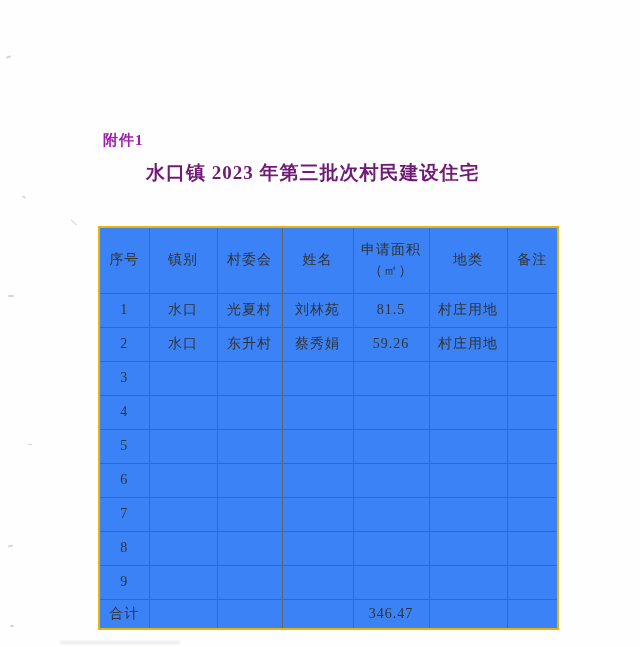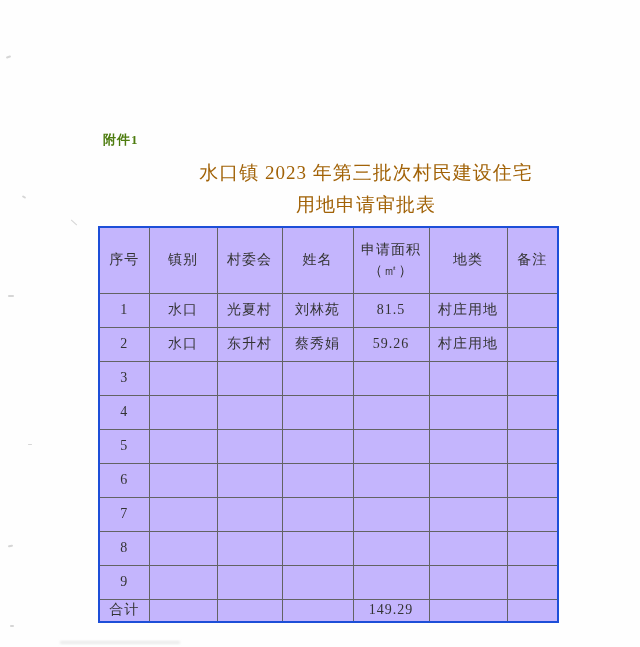--- a/index.html
+++ b/index.html
@@ -17,62 +17,62 @@
   .sheet {
     position: relative;
     width: 640px;
     height: 647px;
     background: #fefefe;
   }
   .attachment {
     position: absolute;
     left: 103px;
     top: 131px;
-    font-size: 13px;
+    font-size: 15px;
     font-weight: bold;
     letter-spacing: 1px;
-    color: #4d7c0f;
+    color: #a21caf;
   }
   .title-block {
     position: absolute;
     left: 146px;
     top: 157px;
     width: 440px;
-    text-align: center;
-    font-weight: normal;
+    text-align: left;
+    font-weight: bold;
     font-size: 19px;
     line-height: 32px;
     letter-spacing: 1px;
-    color: #a16207;
+    color: #701a75;
   }
   table.approval-table {
     position: absolute;
     left: 98px;
     top: 226px;
     width: 459px;
     border-collapse: collapse;
     table-layout: fixed;
-    border: 2px solid #1d4ed8;
-    background: #c4b5fd;
+    border: 2px solid #eab308;
+    background: #3b82f6;
   }
   table.approval-table th,
   table.approval-table td {
     border: 1px solid #636363;
     text-align: center;
     vertical-align: middle;
     font-weight: normal;
     font-size: 14px;
     color: #333333;
     padding: 0;
     overflow: hidden;
     letter-spacing: 1px;
   }
   tr.header-row { height: 66px; }
   tr.data-row   { height: 34px; }
-  tr.total-row  { height: 23px; }
+  tr.total-row  { height: 30px; }
   .area-header-line { line-height: 1.55; }
   td.cell-landtype {
     font-size: 10px;
     letter-spacing: 0.5px;
     color: #4a4a4a;
   }
   td.cell-index, td.cell-area { font-family: "Liberation Serif", "DejaVu Serif", serif; }
   .artifact {
     position: absolute;
     background: #b5b5b5;
@@ -88,21 +88,20 @@
 </style>
 </head>
 <body>
 
 <div class="sheet">
 
   <div class="attachment">附件1</div>
 
   <div class="title-block">
     <div>水口镇 2023 年第三批次村民建设住宅</div>
-    <div>用地申请审批表</div>
   </div>
 
   <table class="approval-table">
     <colgroup>
       <col style="width:50px">
       <col style="width:68px">
       <col style="width:65px">
       <col style="width:71px">
       <col style="width:76px">
       <col style="width:78px">
@@ -202,21 +201,21 @@
         <td class="cell-name"></td>
         <td class="cell-area"></td>
         <td class="cell-landtype"></td>
         <td class="cell-remark"></td>
       </tr>
       <tr class="total-row">
         <td class="cell-index">合计</td>
         <td class="cell-town"></td>
         <td class="cell-village"></td>
         <td class="cell-name"></td>
-        <td class="cell-area">149.29</td>
+        <td class="cell-area">346.47</td>
         <td class="cell-landtype"></td>
         <td class="cell-remark"></td>
       </tr>
     </tbody>
   </table>
 
   <div class="artifact" style="left:6px;  top:56px;  width:5px; height:2px; transform:rotate(-18deg);"></div>
   <div class="artifact" style="left:22px; top:196px; width:4px; height:2px; transform:rotate(30deg);"></div>
   <div class="artifact" style="left:70px; top:222px; width:8px; height:1px; transform:rotate(42deg);"></div>
   <div class="artifact" style="left:8px;  top:295px; width:6px; height:2px;"></div>

